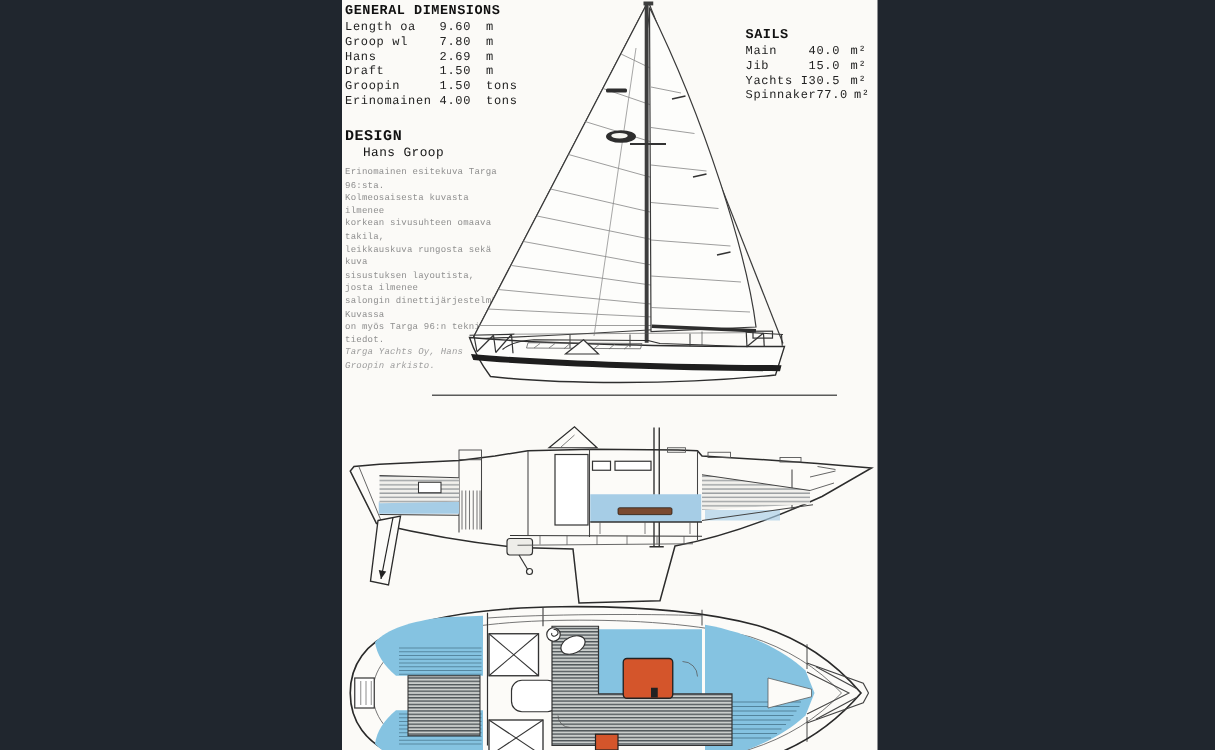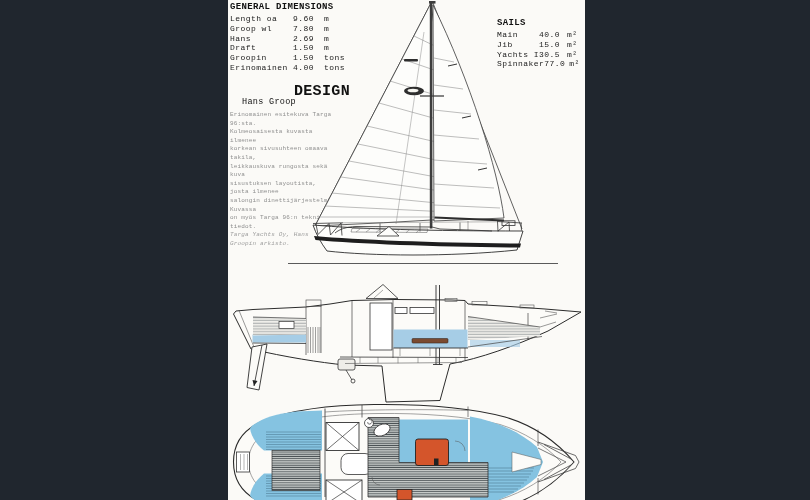--- a/index.html
+++ b/index.html
@@ -24,21 +24,21 @@
   .row{display:flex;font-size:8px;letter-spacing:.45px;line-height:9.8px;color:#222;}
   .row .lbl{flex:1 1 auto;}
   .row .val{width:26px;text-align:left;}
   .row .unit{width:24px;padding-left:5px;}
   .gd{left:2px;top:2px;width:118px;}
   .sails{left:269px;top:2px;width:86px;margin-top:16px;}
   .sails .row .val{width:24px;}
   .sails .row .unit{width:16px;padding-left:4px;}
   
   .design{left:2px;top:87px;width:120px;color:#111;}
-  .design .t1{font-size:15px;font-weight:bold;letter-spacing:.35px;line-height:10px;text-align:right;}
+  .design .t1{font-size:10px;font-weight:bold;letter-spacing:.35px;line-height:10px;}
   .design .t2{font-size:8.5px;letter-spacing:.3px;line-height:10px;padding-left:12px;}
   .notes{left:2px;top:111px;width:108px;color:#8f8f8f;font-size:6px;
          letter-spacing:.15px;line-height:8.6px;}
   .notes .cred{font-style:italic;color:#9d9d9d;}
   svg{position:absolute;display:block;}
 </style>
 </head>
 <body>
 
 <div class="page">

